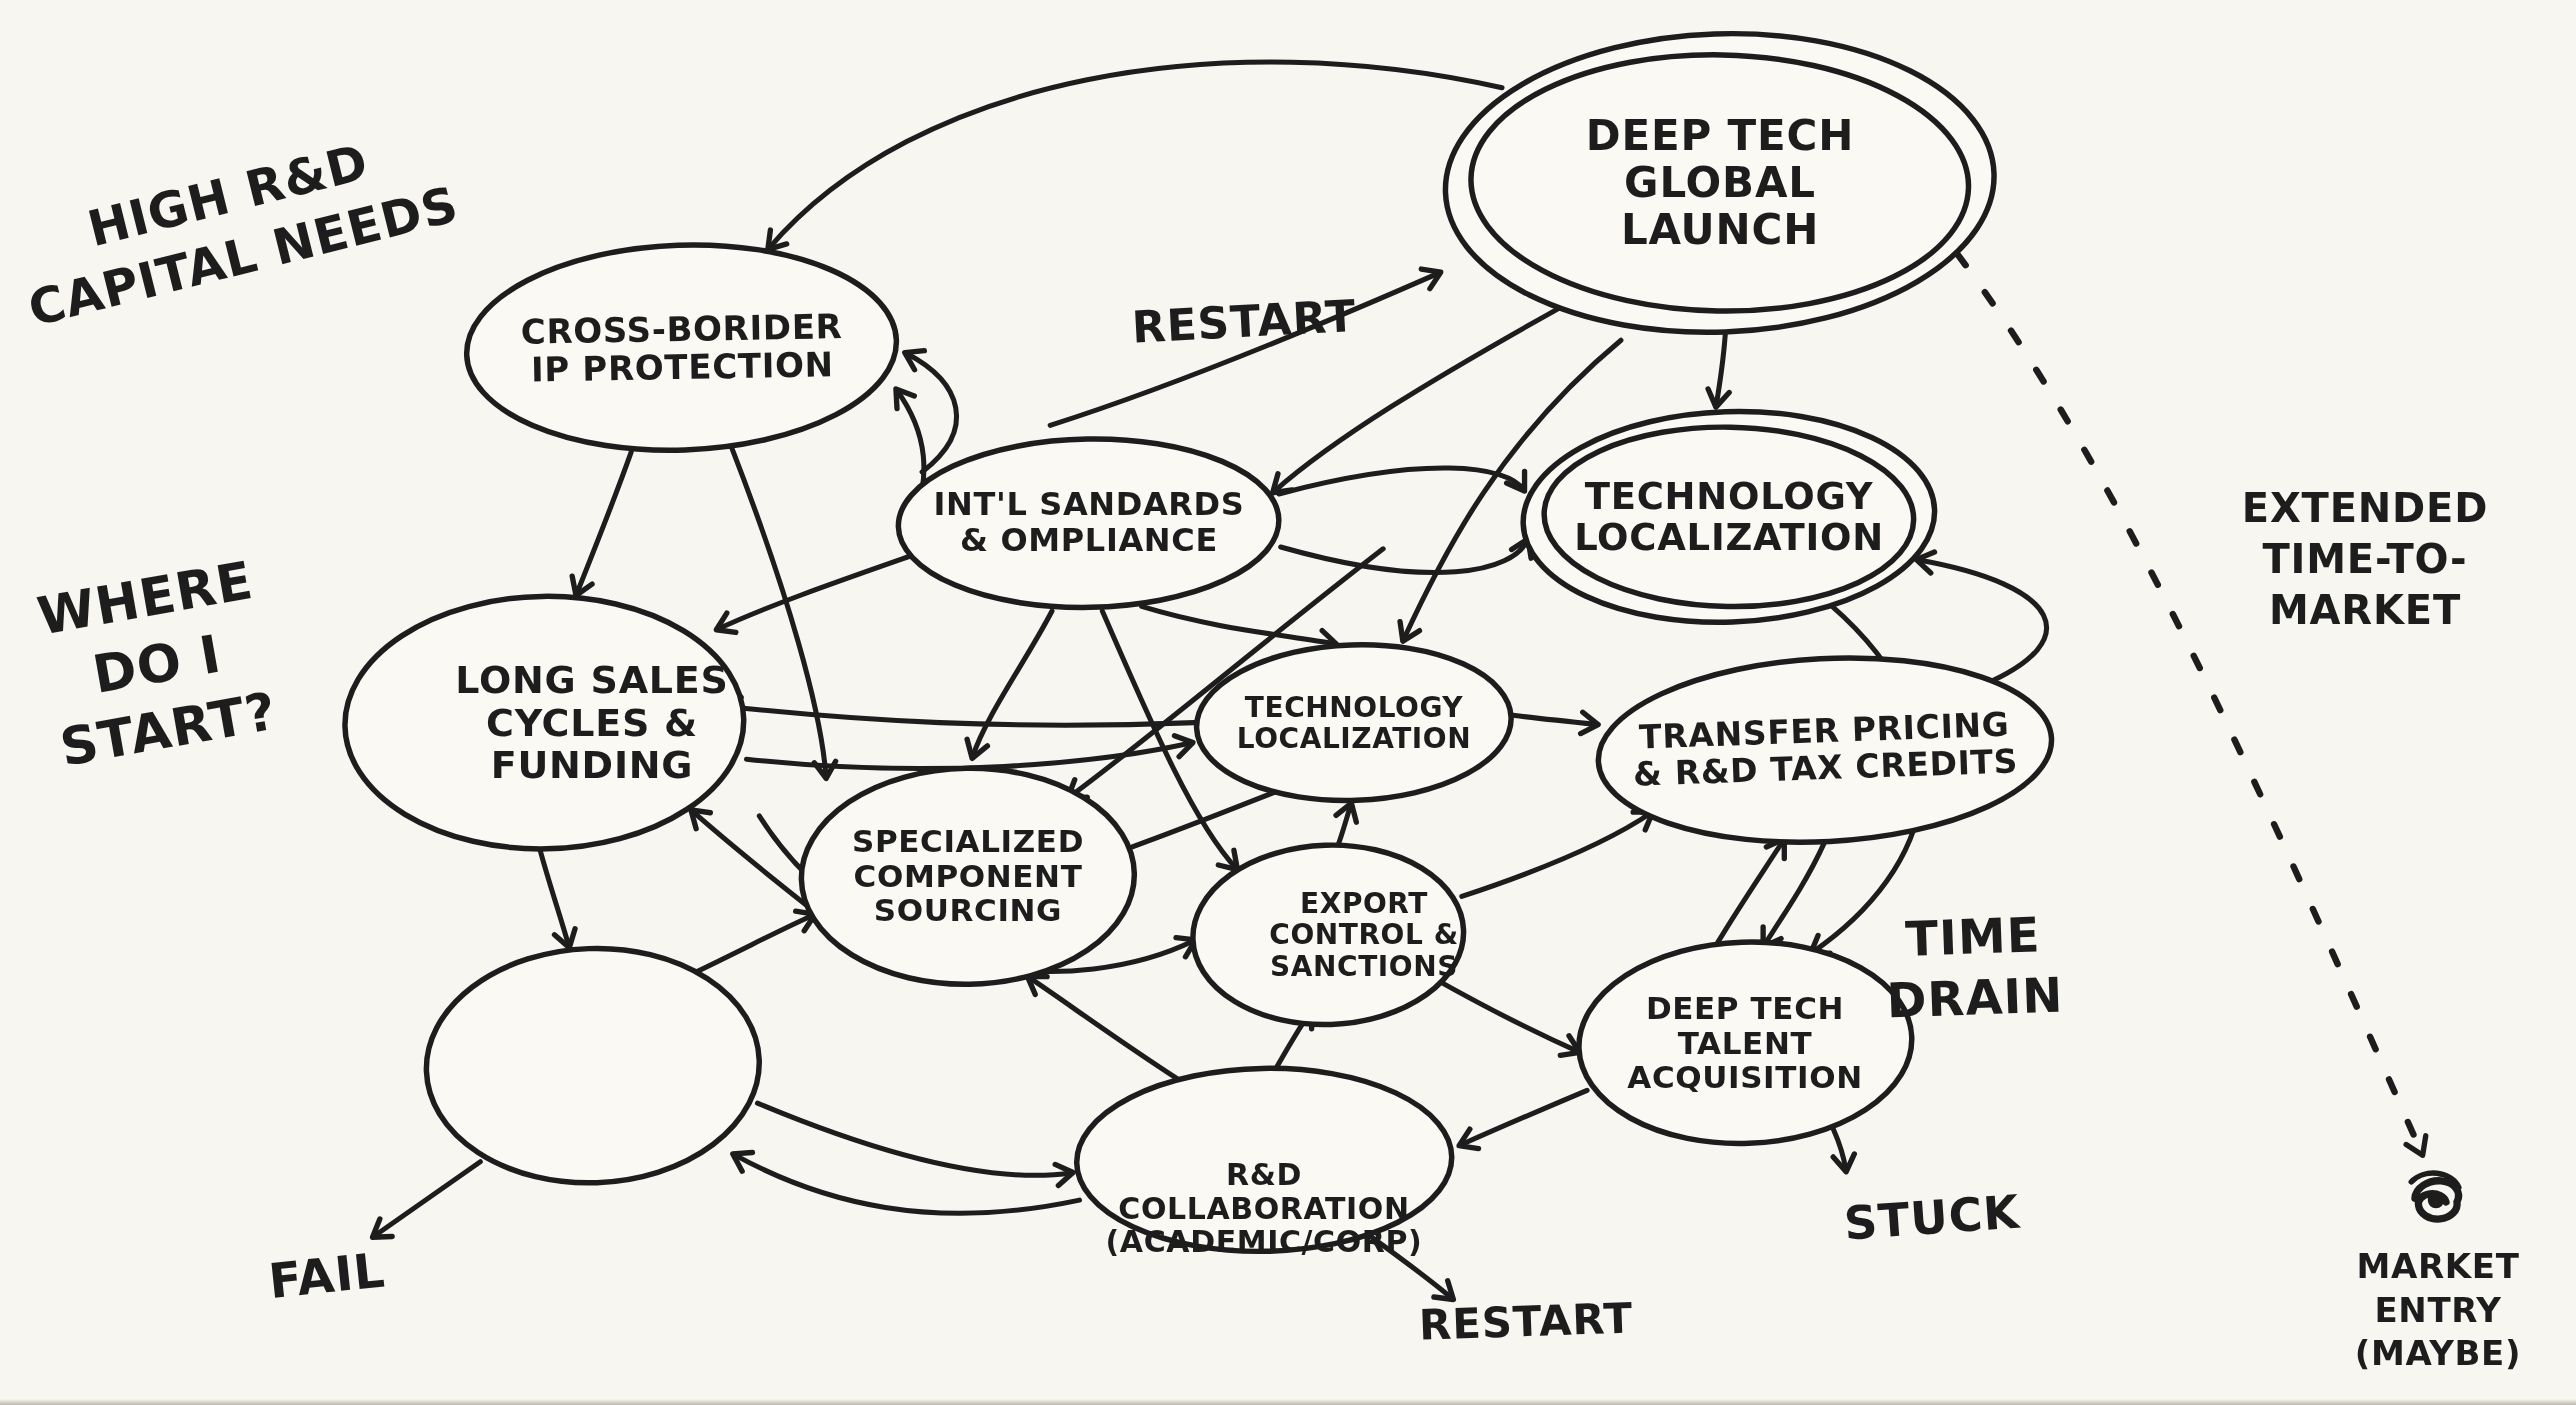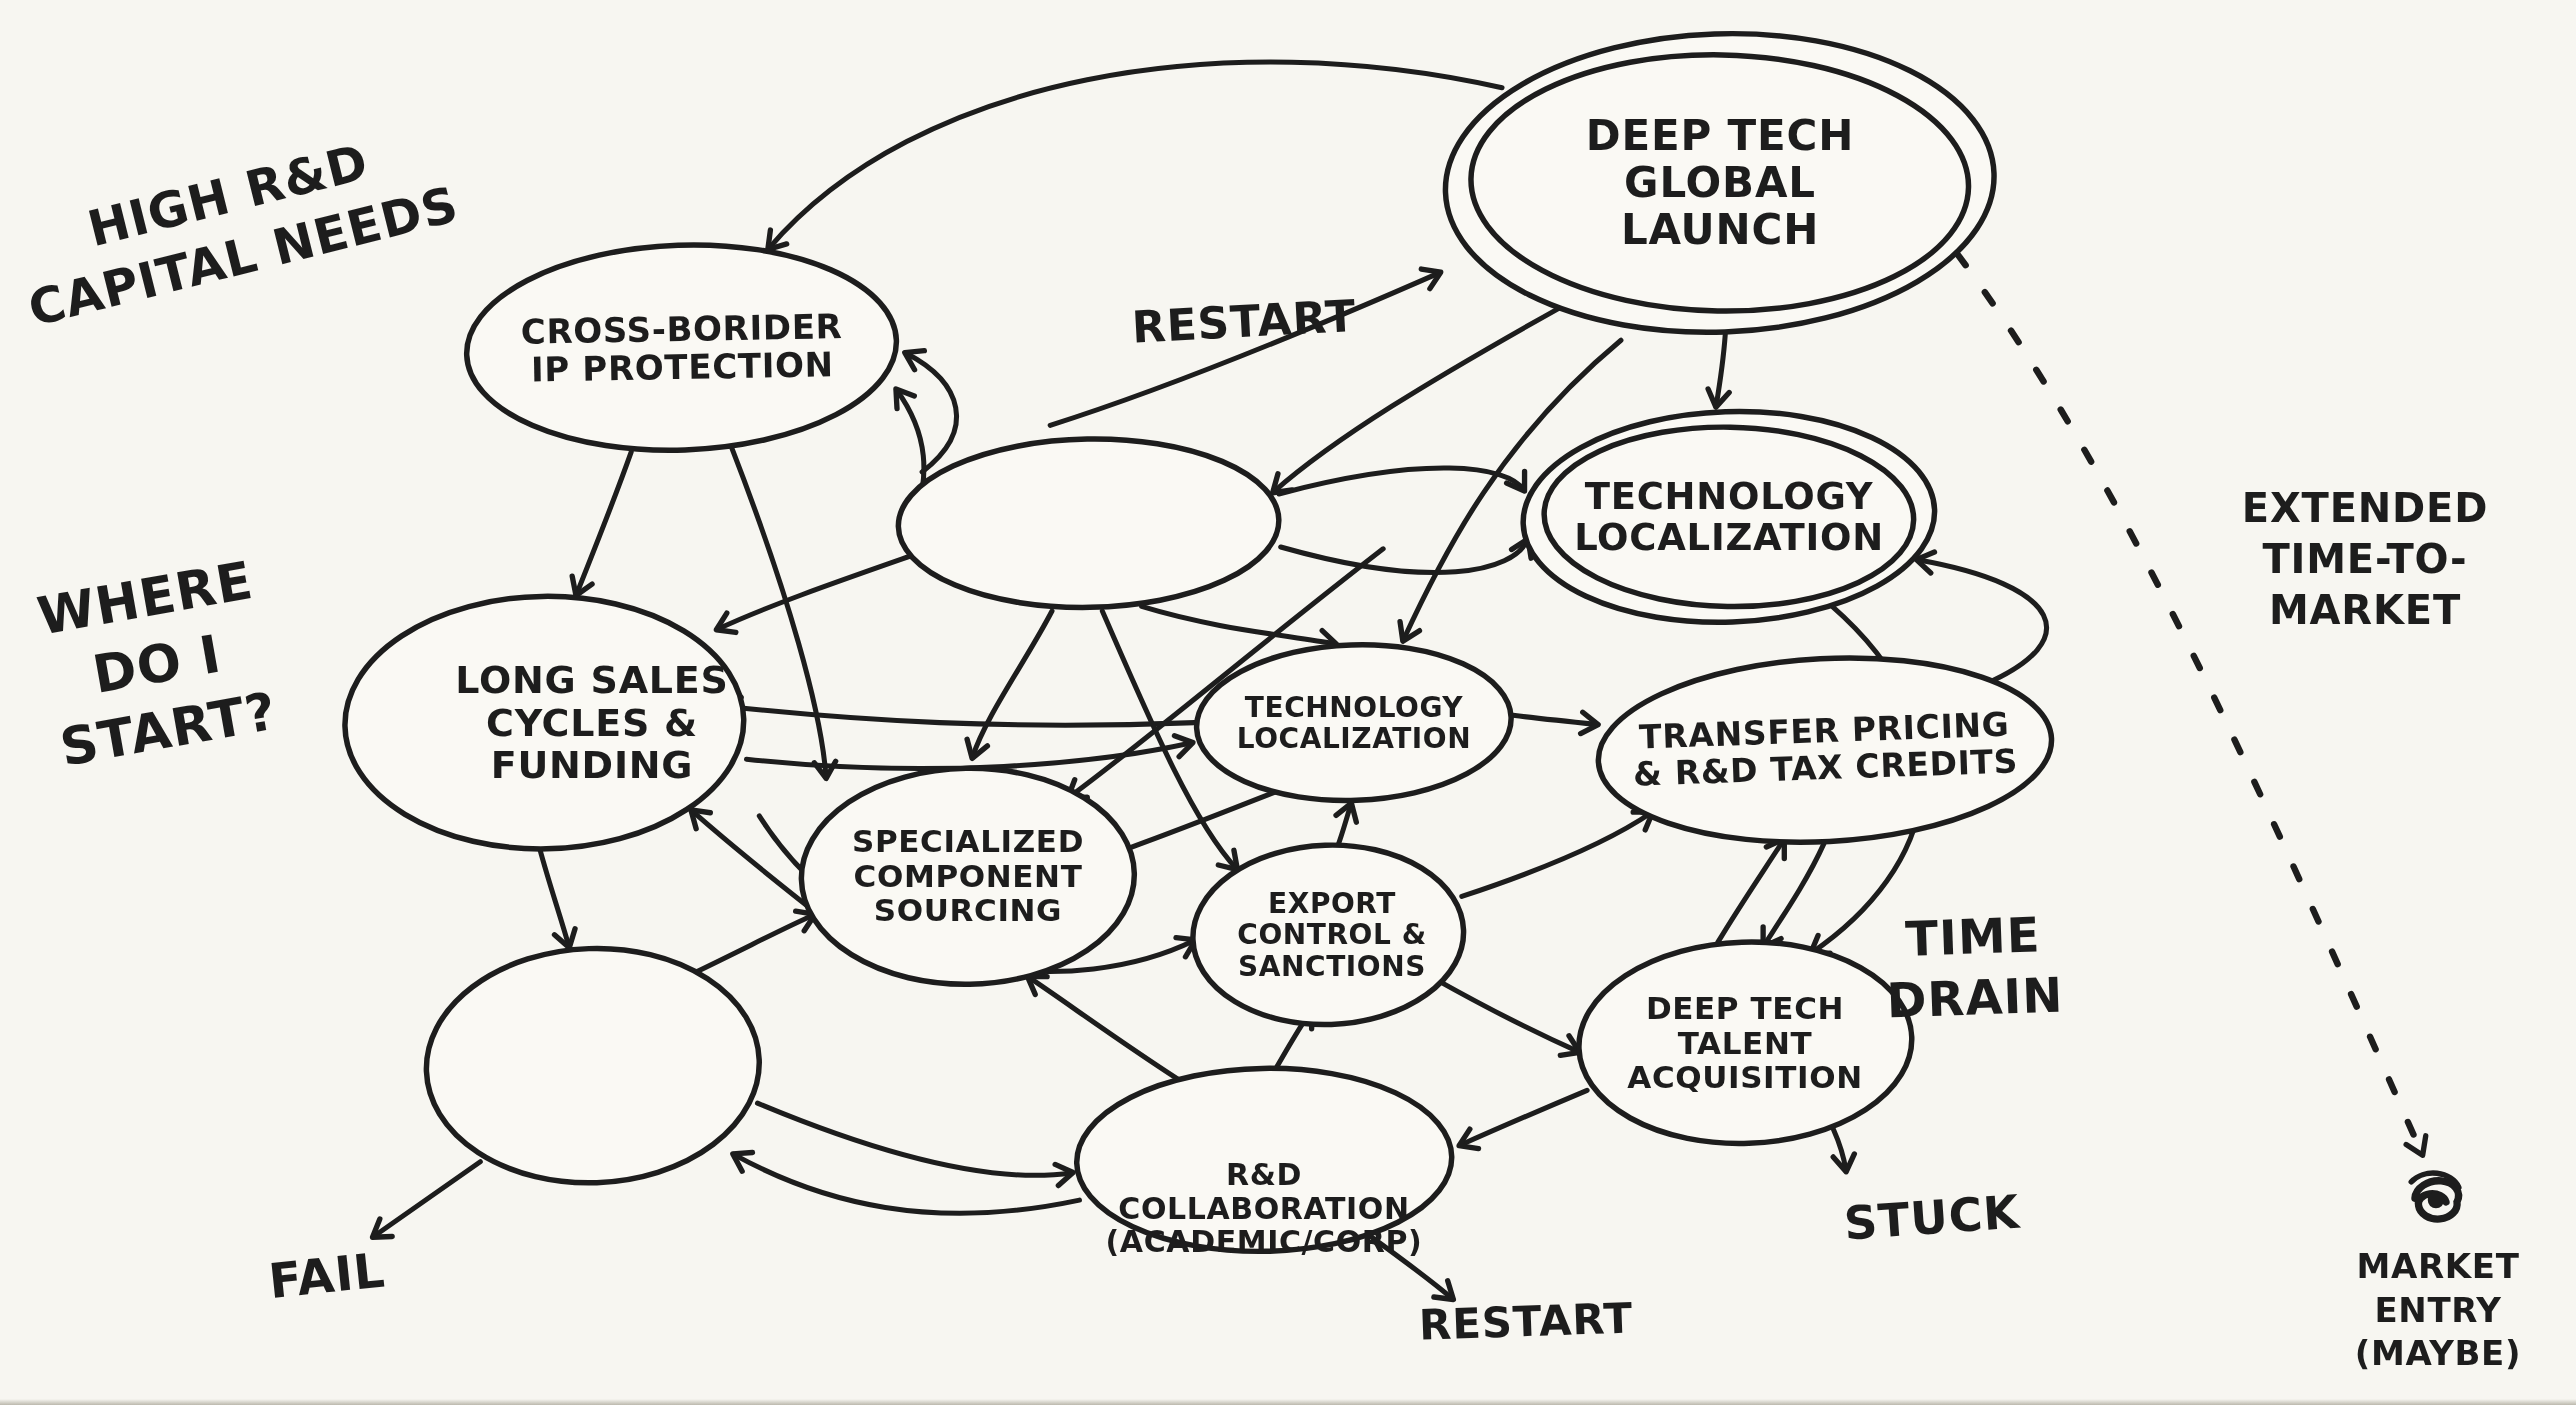--- a/index.html
+++ b/index.html
@@ -125,39 +125,41 @@
     </g>
   </svg>
 
   <div class="label" style="left:682px; top:348px; font-size:34px; transform:translate(-50%,-50%) rotate(-1deg);">CROSS-BORIDER
 IP PROTECTION</div>
 
   <div class="label" style="left:1720px; top:183px; font-size:42px;">DEEP TECH
 GLOBAL
 LAUNCH</div>
 
+  <div class="label" style="left:1089px; top:523px; font-size:32px;">INT'L SANDARDS
+&amp; OMPLIANCE</div>
 
   <div class="label" style="left:1729px; top:517px; font-size:37px;">TECHNOLOGY
 LOCALIZATION</div>
 
   <div class="label" style="left:544px; top:723px; font-size:38px;margin-left:48px;">LONG SALES
 CYCLES &amp;
 FUNDING</div>
 
   <div class="label" style="left:1354px; top:723px; font-size:28px;">TECHNOLOGY
 LOCALIZATION</div>
 
   <div class="label" style="left:1825px; top:750px; font-size:33px; transform:translate(-50%,-50%) rotate(-2deg);">TRANSFER PRICING
 &amp; R&amp;D TAX CREDITS</div>
 
   <div class="label" style="left:968px; top:876px; font-size:31px;">SPECIALIZED
 COMPONENT
 SOURCING</div>
 
-  <div class="label" style="left:1332px; top:935px; font-size:28px;">EXPORT
+  <div class="label" style="left:1364px; top:935px; font-size:28px;">EXPORT
 CONTROL &amp;
 SANCTIONS</div>
 
 
   <div class="label" style="left:1745px; top:1043px; font-size:31px;">DEEP TECH
 TALENT
 ACQUISITION</div>
 
   <div class="label" style="left:1264px; top:1160px; font-size:30px;margin-top:48px;">R&amp;D
 COLLABORATION

